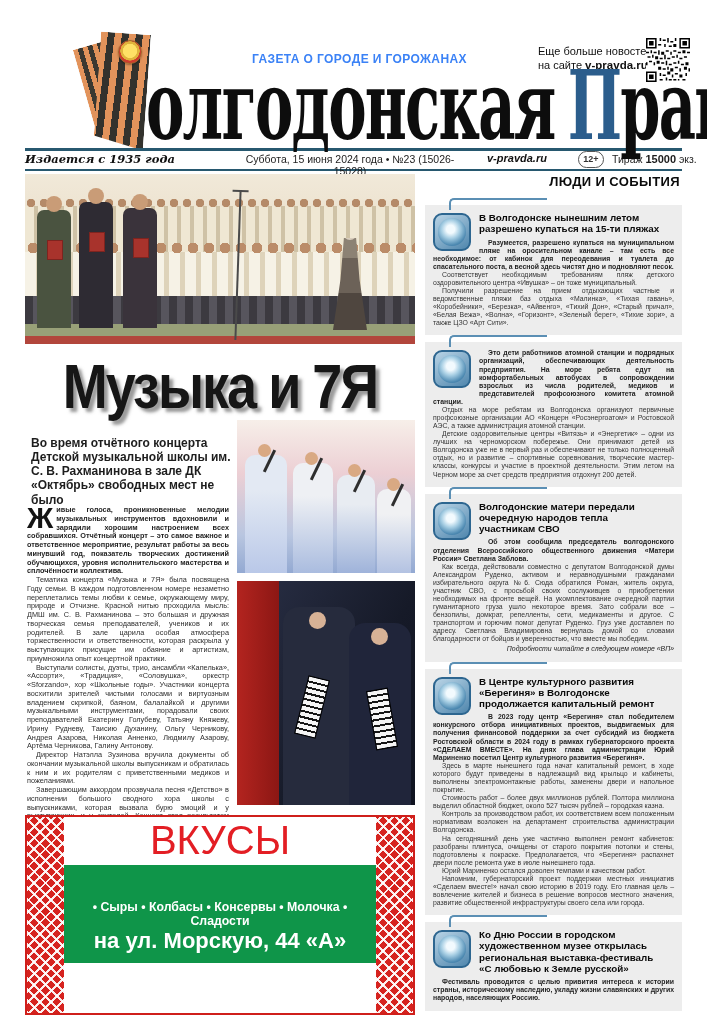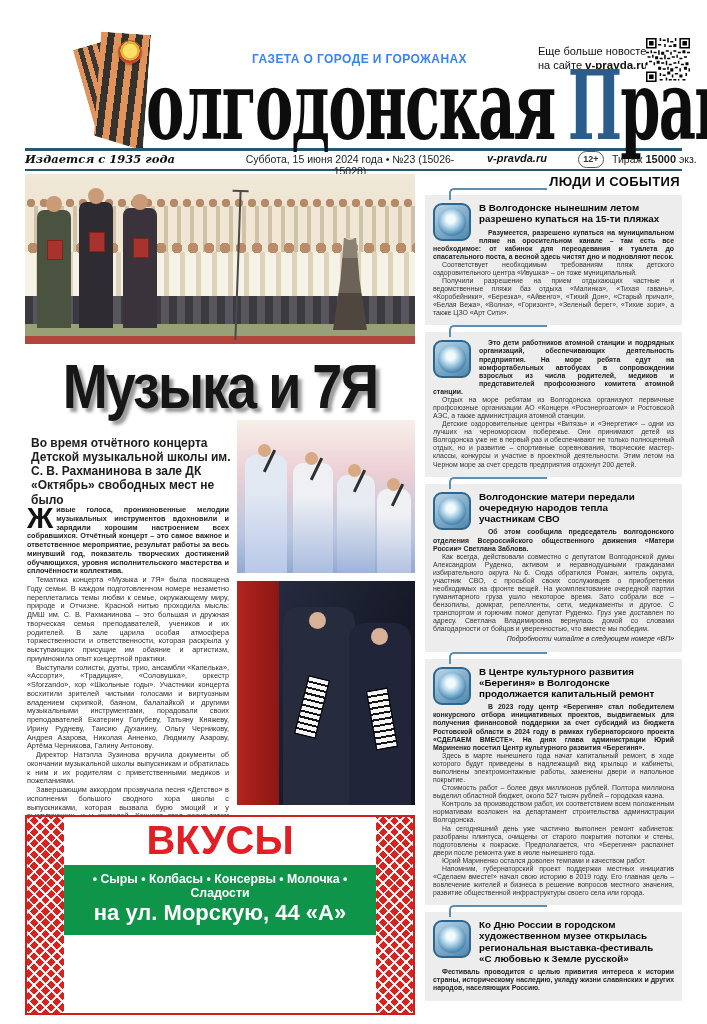--- a/index.html
+++ b/index.html
@@ -105,31 +105,31 @@
   .a1{left:64px;top:96px;transform:rotate(14deg);}
   .a2{right:22px;top:108px;transform:rotate(-10deg);}
 
   
   .ad{position:absolute;left:25px;top:815px;width:390px;height:200px;border:2px solid #cf1f1b;
     display:flex;box-sizing:border-box;background:#fff;}
   .orn{width:37px;background-color:#d6231f;
     background-image:repeating-linear-gradient(45deg,rgba(255,255,255,.92) 0 2px,transparent 2px 8px),
                      repeating-linear-gradient(-45deg,rgba(255,255,255,.92) 0 2px,transparent 2px 8px);}
   .ad-center{flex:1;text-align:center;padding-top:4px;}
-  .ad-title{color:#e31e24;font-size:40px;font-weight:700;line-height:.98;letter-spacing:0;}
+  .ad-title{color:#e31e24;font-size:40px;font-weight:400;line-height:.98;letter-spacing:0;}
   .ad-green{background:#0f9549;color:#fff;margin-top:5px;padding:7px 4px 9px;}
-  .ad-products{font-size:12.3px;font-weight:700;}
+  .ad-products{font-size:12.3px;font-weight:700;margin-top:28px;}
   .ad-addr-old{font-size:16px;font-weight:700;margin-top:5px;}
   .ad-moved{font-size:38px;font-weight:700;letter-spacing:3px;line-height:1.08;}
   .ad-addr-new{font-size:22px;font-weight:700;}
 
   
   .news-col{position:absolute;left:425px;top:174px;width:257px;}
   .news-header{text-align:right;font-weight:700;font-size:13px;letter-spacing:.4px;
-    color:#0b0b0b;margin:0 2px 6px 0;}
+    color:#0b0b0b;margin:0 2px 16px 0;}
   .panel{background:#ededed;padding:7px 8px 8px;margin-bottom:7px;position:relative;}
   .panel::after{content:"";display:block;clear:both;}
   .connector{position:absolute;left:24px;top:-7px;width:96px;height:10px;
     border-left:2px solid #5b8fb4;border-top:2px solid #5b8fb4;border-top-left-radius:5px;}
   .news-icon{float:left;width:38px;height:38px;margin:1px 8px 3px 0;border-radius:9px;
     background:linear-gradient(145deg,#b9d4e6,#4f86ad);border:2px solid #2d6690;position:relative;box-sizing:border-box;}
   .news-icon::after{content:"";position:absolute;inset:3px;border-radius:50%;
     background:radial-gradient(circle at 45% 40%,#f2fafe 0 18%,#a8cfe4 40%,#4e8ab2 70%,#1d5c8b 100%);}
   .panel h3{font-size:9.8px;line-height:1.15;margin:0 8px 4px;color:#0a0a0a;}
   .panel p{font-size:6.9px;line-height:1.17;text-align:justify;margin:0;color:#333;text-indent:9px;}

